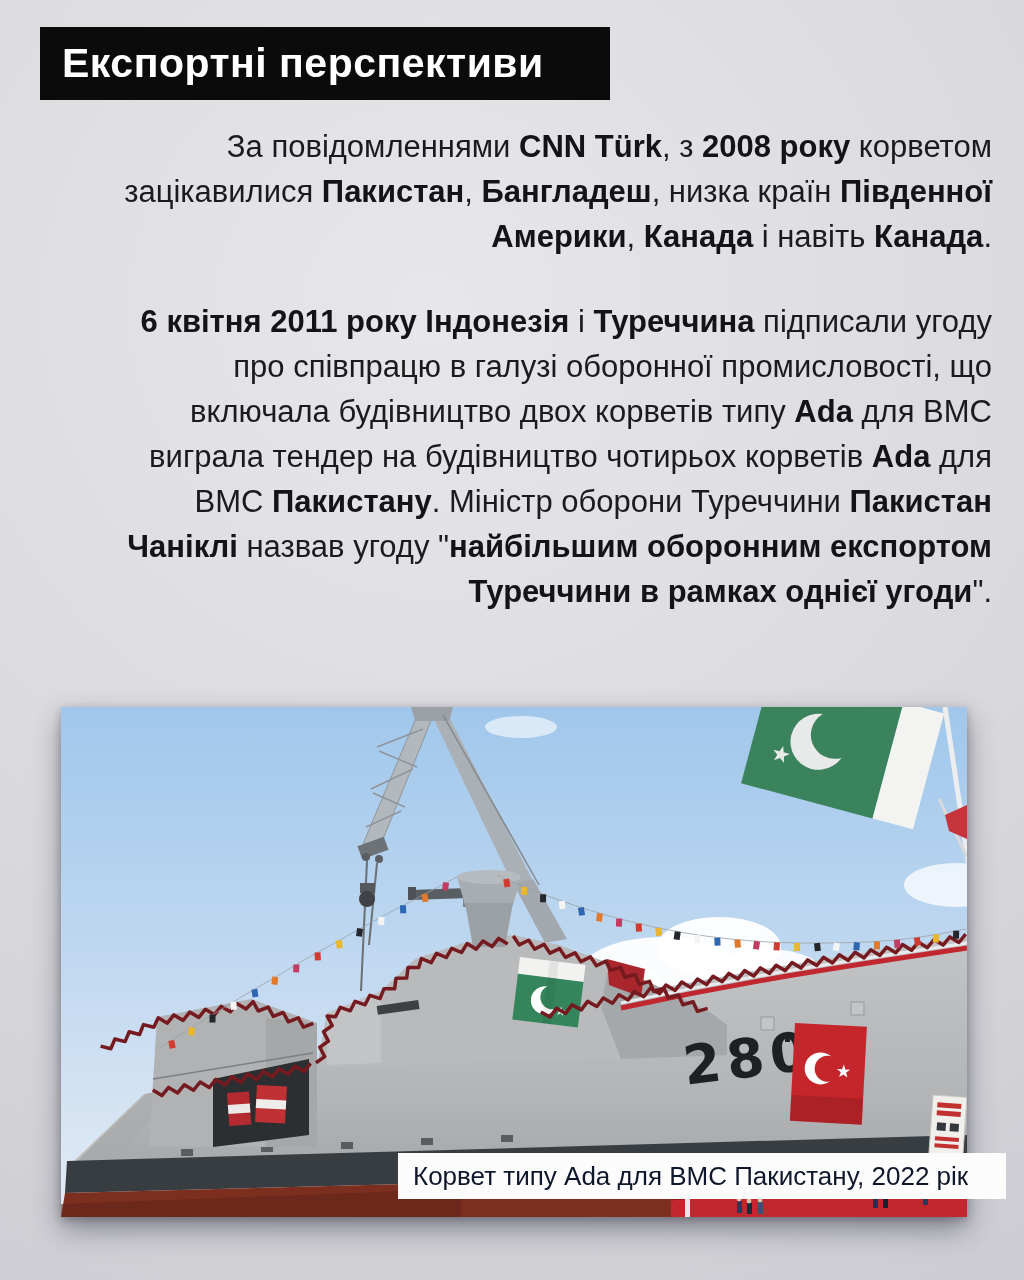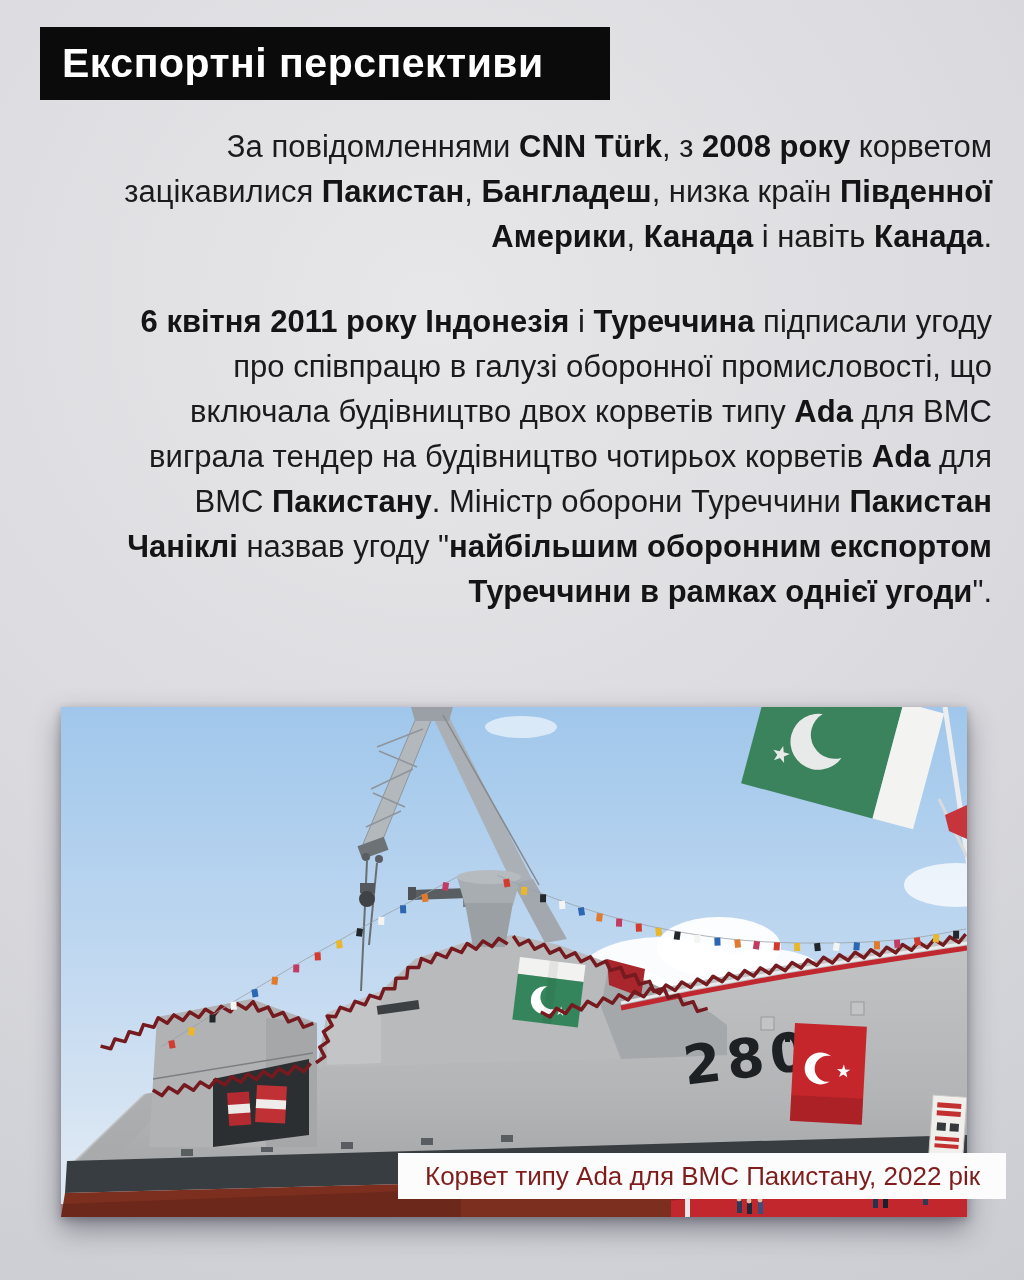--- a/index.html
+++ b/index.html
@@ -13,21 +13,21 @@
              font-size:31px;line-height:45px;}
   .para{margin:0;}
   .para + .para{margin-top:40px;}
   .line{display:block;white-space:pre;text-align:right;}
   .line b{font-weight:bold;color:#141416;}
   .photo{position:absolute;left:61px;top:707px;width:906px;height:510px;margin:0;
          box-shadow:0 12px 26px rgba(40,40,55,.45), 0 3px 8px rgba(40,40,55,.30);}
   .photo svg{display:block;}
   .caption{position:absolute;left:398px;top:1153px;width:608px;height:46px;
            background:var(--caption-bg,#fcfcfd);display:flex;align-items:center;
-           padding-left:27px;box-sizing:border-box;font-size:26px;color:#7f1d1d;}
+           padding-left:15px;box-sizing:border-box;font-size:26px;color:#0f172a;}
 </style>
 </head>
 <body>
 
 <div class="page">
 
   <div class="title-box">
     <h1>Експортні перспективи</h1>
   </div>
 

